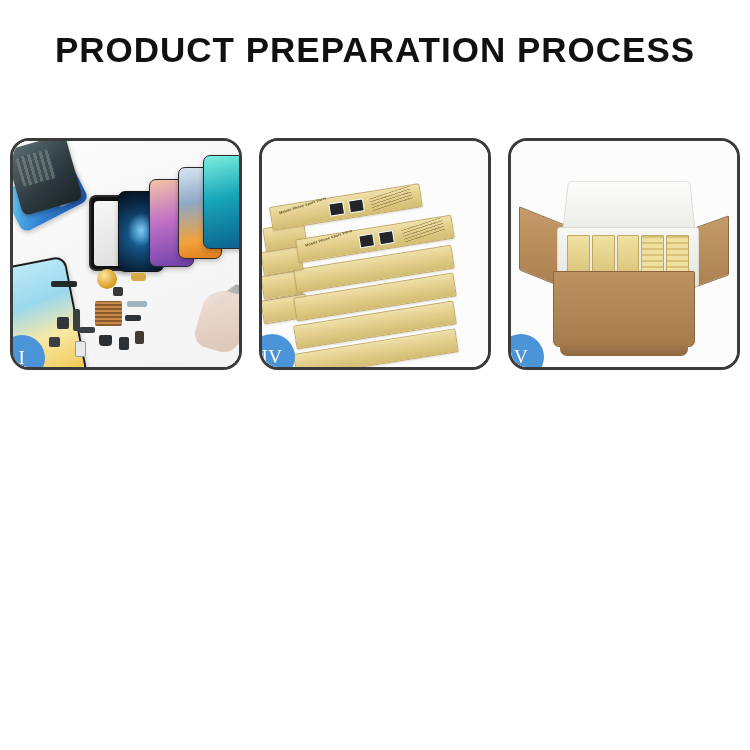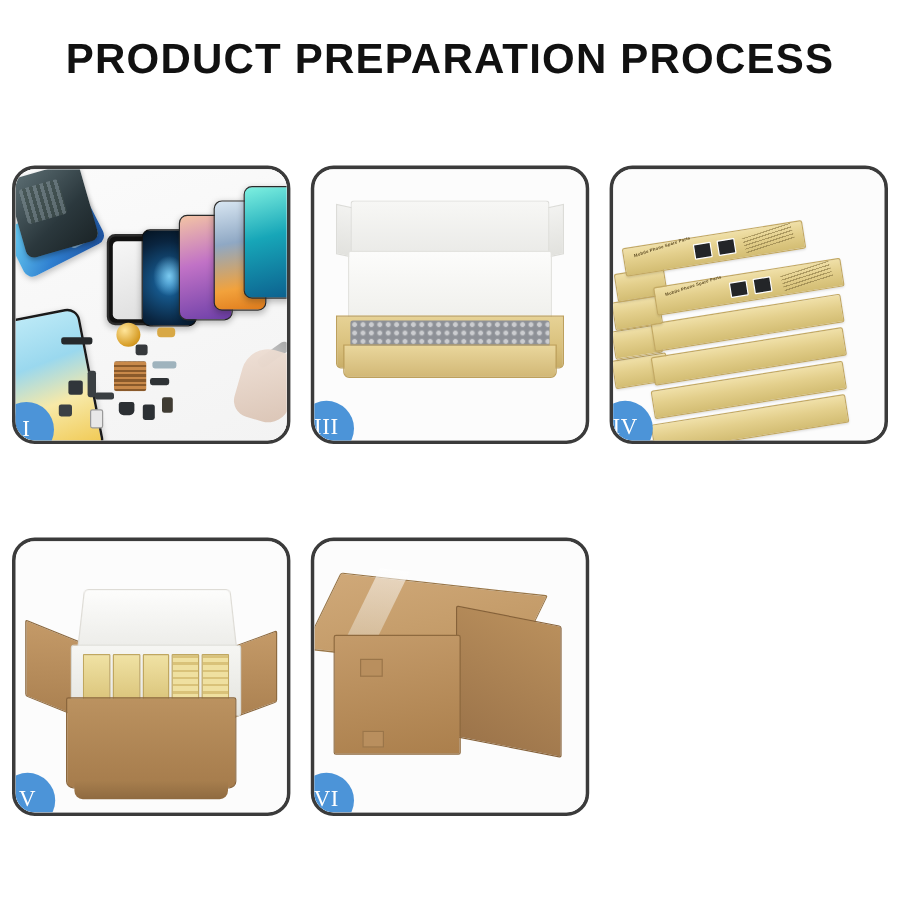--- a/index.html
+++ b/index.html
@@ -368,36 +368,20 @@
         <div class="pt k"></div>
         <div class="pt l"></div>
         <div class="pt m"></div>
         <div class="tool"></div>
         <div class="hand"></div>
       </div>
       <div class="badge b1">I</div>
     </div>
 
 
-    <div class="panel">
-      <div class="scene">
-        <div class="kbox">
-          <div class="lid-flapL"></div>
-          <div class="lid-flapR"></div>
-          <div class="lid-back"></div>
-          <div class="foam"></div>
-          <div class="base"></div>
-          <div class="wrapped">
-            <div class="bb"></div>
-          </div>
-          <div class="base-front"></div>
-        </div>
-      </div>
-      <div class="badge">III</div>
-    </div>
 
     <div class="panel">
       <div class="scene">
         <div class="stack">
           <div class="sbox s-l4"></div>
           <div class="sbox s-l3"></div>
           <div class="sbox s-l2"></div>
           <div class="sbox s-l1"></div>
 
           <div class="sbox s-b4"></div>
@@ -436,28 +420,15 @@
             <div class="yb"></div>
             <div class="yb flat"></div>
             <div class="yb flat"></div>
           </div>
           <div class="body"></div>
         </div>
       </div>
       <div class="badge">V</div>
     </div>
 
-    <div class="panel">
-      <div class="scene">
-        <div class="sealed">
-          <div class="top"></div>
-          <div class="tape"></div>
-          <div class="side"></div>
-          <div class="front"></div>
-          <div class="lbl1"></div>
-          <div class="lbl2"></div>
-        </div>
-      </div>
-      <div class="badge">VI</div>
-    </div>
 
   </div>
 </div>
 
 </body></html>

